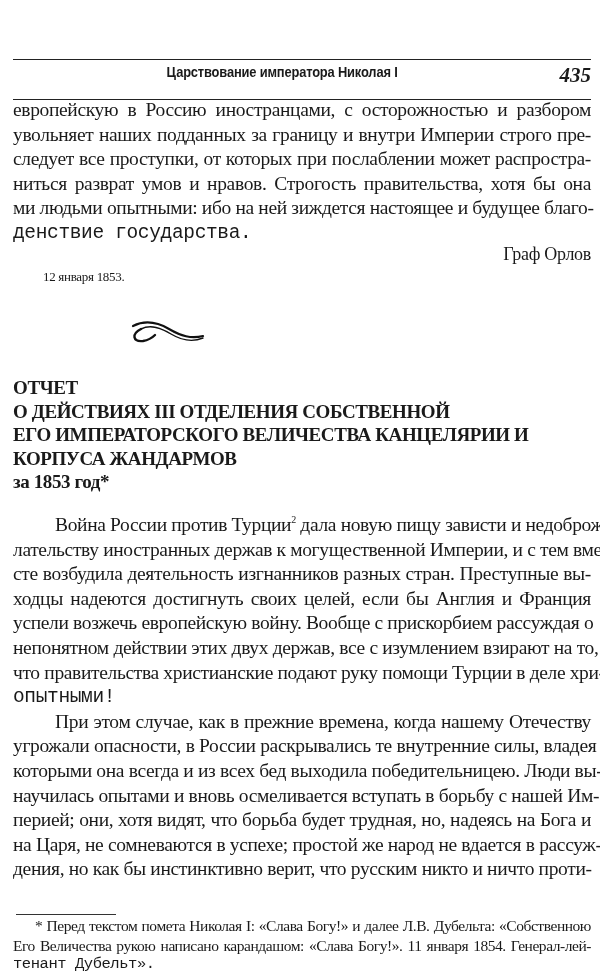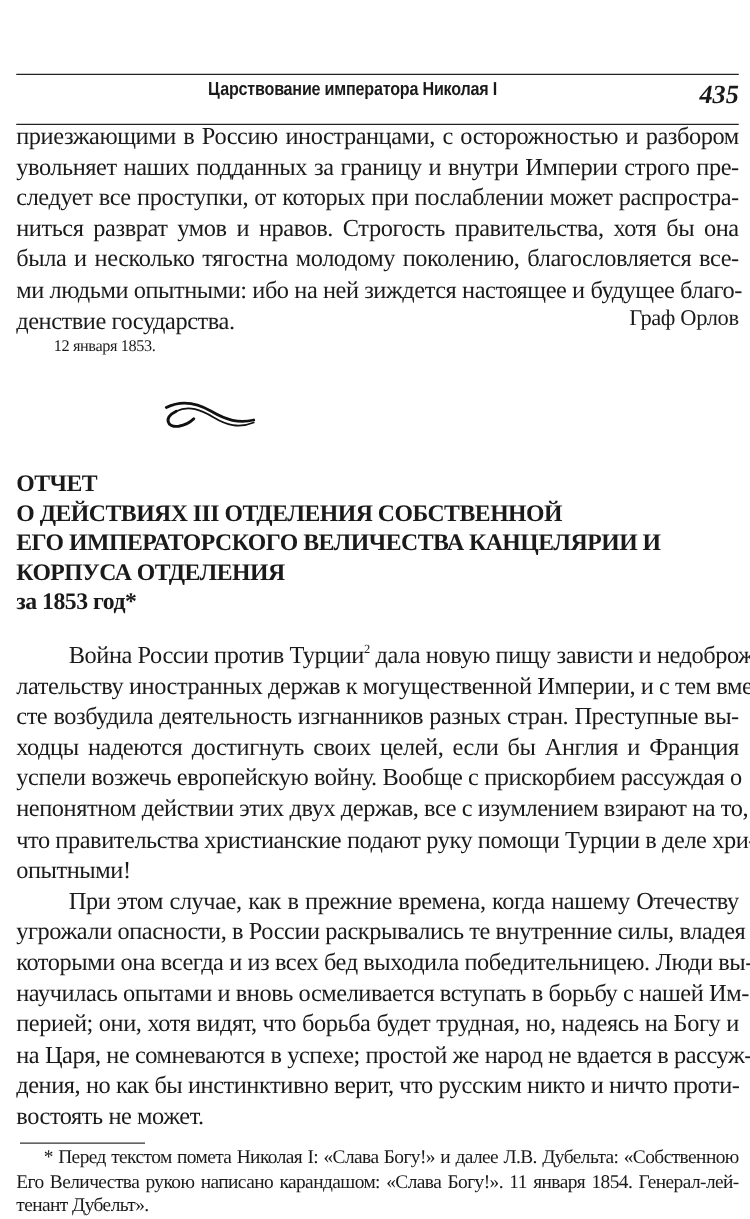--- a/index.html
+++ b/index.html
@@ -25,21 +25,21 @@
     position: absolute; right: 0; top: 3px;
     font-family: "Liberation Serif", serif; font-weight: bold; font-style: italic;
     font-size: 21px;
   }
 
   .body-text {
     font-size: 19.5px; line-height: 24.6px;
     text-align: justify; letter-spacing: -0.35px;
   }
   .line { display: block; white-space: nowrap; text-align-last: justify; height: 24.6px; }
-  .line.last { text-align-last: left; }
+  .line.last { text-align-last: left; font-family: Liberation Mono, monospace; }
   .indent { padding-left: 42px; }
 
   .block1 { position: absolute; top: 98px; left: 0; width: 578px; }
   .signature { position: absolute; top: 244px; right: 0; font-size: 18px; letter-spacing: -0.3px; }
   .date { position: absolute; top: 269px; left: 30px; font-size: 13px; letter-spacing: -0.3px; }
 
   .ornament { position: absolute; left: 114px; top: 318px; width: 80px; height: 30px; }
 
   .heading {
     position: absolute; top: 376px; left: 0; width: 578px; text-align: left;
@@ -62,64 +62,62 @@
 <body>
 
 <div class="page">
 
   <div class="run-header">
     <div class="run-title">Царствование императора Николая I</div>
     <div class="page-num">435</div>
   </div>
 
   <div class="block1 body-text">
-    <span class="line">приезжающими в Россию иностранцами, с осторожностью и разбором</span>
+    <span class="line">европейскую в Россию иностранцами, с осторожностью и разбором</span>
     <span class="line">увольняет наших подданных за границу и внутри Империи строго пре-</span>
     <span class="line">следует все проступки, от которых при послаблении может распростра-</span>
     <span class="line">ниться разврат умов и нравов. Строгость правительства, хотя бы она</span>
-    <span class="line">была и несколько тягостна молодому поколению, благословляется все-</span>
     <span class="line">ми людьми опытными: ибо на ней зиждется настоящее и будущее благо-</span>
     <span class="line last">денствие государства.</span>
   </div>
 
   <div class="signature">Граф Орлов</div>
   <div class="date">12 января 1853.</div>
 
   <svg class="ornament" viewBox="0 0 80 30">
     <path d="M6 8 C 18 2, 30 4, 42 11 C 54 18, 64 21, 76 18" fill="none" stroke="#111" stroke-width="2.2" stroke-linecap="round"></path>
     <path d="M14 11 C 24 6, 34 10, 44 16 C 54 22, 64 25, 76 20" fill="none" stroke="#111" stroke-width="1.4" stroke-linecap="round"></path>
     <path d="M14 11 C 4 16, 6 24, 16 23 C 22 22, 26 19, 28 17" fill="none" stroke="#111" stroke-width="2.4" stroke-linecap="round"></path>
   </svg>
 
   <div class="heading">
     <span class="hl">ОТЧЕТ</span>
     <span class="hl">О ДЕЙСТВИЯХ III ОТДЕЛЕНИЯ СОБСТВЕННОЙ</span>
     <span class="hl">ЕГО ИМПЕРАТОРСКОГО ВЕЛИЧЕСТВА КАНЦЕЛЯРИИ И</span>
-    <span class="hl">КОРПУСА ОТДЕЛЕНИЯ</span>
+    <span class="hl">КОРПУСА ЖАНДАРМОВ</span>
     <span class="hl">за 1853 год*</span>
   </div>
 
   <div class="block2 body-text">
     <span class="line indent"><span>Война России против Турции</span><sup class="fn">2</sup><span> дала новую пищу зависти и недоброже-</span></span>
     <span class="line">лательству иностранных держав к могущественной Империи, и с тем вме-</span>
     <span class="line">сте возбудила деятельность изгнанников разных стран. Преступные вы-</span>
     <span class="line">ходцы надеются достигнуть своих целей, если бы Англия и Франция</span>
     <span class="line">успели возжечь европейскую войну. Вообще с прискорбием рассуждая о</span>
     <span class="line">непонятном действии этих двух держав, все с изумлением взирают на то,</span>
     <span class="line">что правительства христианские подают руку помощи Турции в деле хри-</span>
     <span class="line last">опытными!</span>
 
     <span class="line indent">При этом случае, как в прежние времена, когда нашему Отечеству</span>
     <span class="line">угрожали опасности, в России раскрывались те внутренние силы, владея</span>
     <span class="line">которыми она всегда и из всех бед выходила победительницею. Люди вы-</span>
     <span class="line">научилась опытами и вновь осмеливается вступать в борьбу с нашей Им-</span>
-    <span class="line">перией; они, хотя видят, что борьба будет трудная, но, надеясь на Богу и</span>
+    <span class="line">перией; они, хотя видят, что борьба будет трудная, но, надеясь на Бога и</span>
     <span class="line">на Царя, не сомневаются в успехе; простой же народ не вдается в рассуж-</span>
     <span class="line">дения, но как бы инстинктивно верит, что русским никто и ничто проти-</span>
-    <span class="line last">востоять не может.</span>
   </div>
 
   <div class="fn-rule"></div>
   <div class="footnote body-text">
     <span class="line fn-indent">* Перед текстом помета Николая I: «Слава Богу!» и далее Л.В. Дубельта: «Собственною</span>
     <span class="line">Его Величества рукою написано карандашом: «Слава Богу!». 11 января 1854. Генерал-лей-</span>
     <span class="line last">тенант Дубельт».</span>
   </div>
 
 </div>

